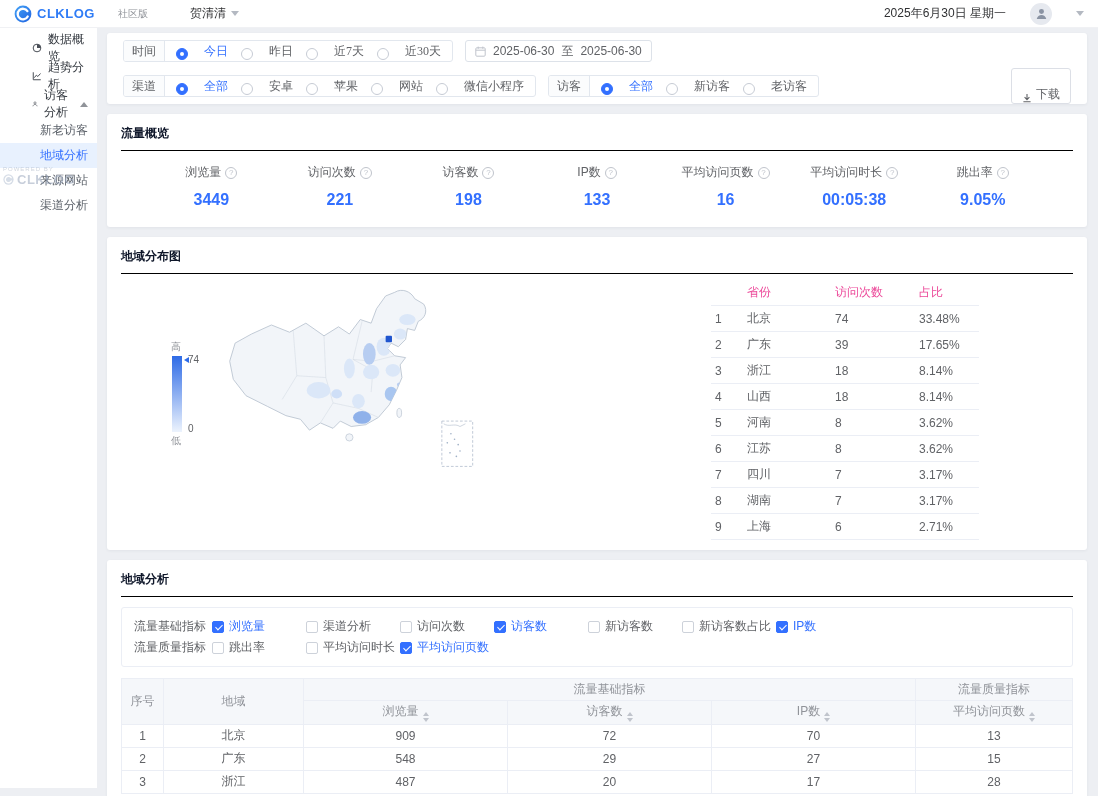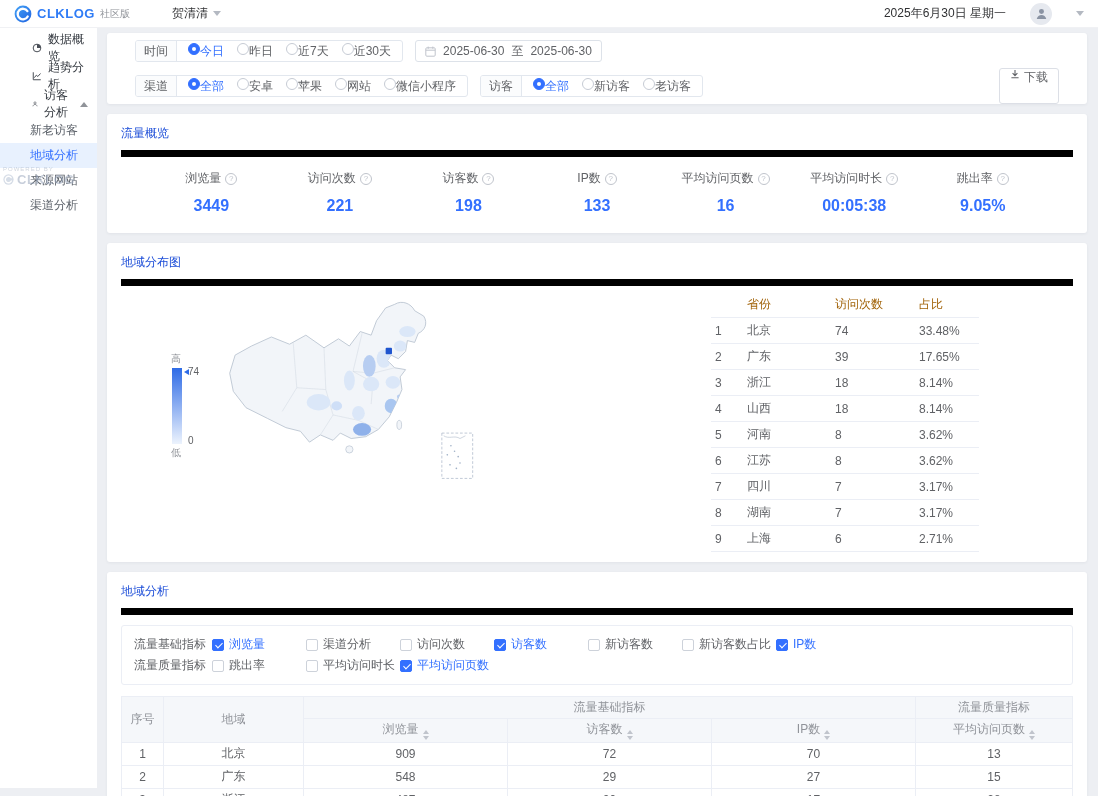--- a/index.html
+++ b/index.html
@@ -6,76 +6,76 @@
   html,body { width:1098px; height:796px; }
   body {
     position:relative; background:#edeff3; overflow:hidden;
     font-family:"Liberation Sans","DejaVu Sans",sans-serif; font-size:12px; color:#303133;
   }
   
   .header { position:absolute; top:0; left:0; width:1098px; height:28px; background:#fff;
     border-bottom:1px solid #f0f1f4; display:flex; align-items:center; padding:0 14px; z-index:30; }
   .logo { display:flex; align-items:center; gap:5px; }
   .logo-text { color:#2f7cf6; font-weight:bold; font-size:13px; letter-spacing:.5px; }
-  .edition { color:#909399; font-size:10px; margin-left:0; }
+  .edition { color:#909399; font-size:10px; margin-left:18px; }
   .project-select { display:flex; align-items:center; gap:5px; margin-left:42px; cursor:pointer; }
   .header-right { margin-left:auto; display:flex; align-items:center; gap:24px; }
   .avatar { width:22px; height:22px; border-radius:50%; background:#e6e9ef; display:flex; align-items:center; justify-content:center; cursor:pointer; }
   .caret-down { width:0; height:0; border:4px solid transparent; border-top:5px solid #b4b9c2; border-bottom:0; display:inline-block; }
   .caret-up { width:0; height:0; border:4px solid transparent; border-bottom:5px solid #909399; border-top:0; display:inline-block; }
   
   .sidebar { position:absolute; top:28px; left:0; width:97px; height:760px; background:#fff; padding-top:6px; z-index:20; }
   .side-item { height:28px; display:flex; align-items:center; gap:6px; padding:0 9px; cursor:pointer; color:#33383f;margin-left:23px; }
   .side-item .grow { flex:1; }
-  .sub-item { height:25px; display:flex; align-items:center; padding-left:30px; color:#5a6068; cursor:pointer; }
+  .sub-item { height:25px; display:flex; align-items:center; padding-left:40px; color:#5a6068; cursor:pointer; }
   .sub-item.active { background:#e8f1fe; color:#3370ff; }
   .watermark { position:absolute; left:3px; top:138px; opacity:.55; pointer-events:none; }
   .wm-small { font-size:6px; color:#a7b2c3; letter-spacing:1px; }
   .wm-brand { display:flex; align-items:center; gap:3px; color:#9aa7bd; font-weight:bold; font-size:13px; letter-spacing:.5px; }
   
   .main { position:absolute; left:107px; top:28px; width:980px; padding-top:5px; }
   .card { background:#fff; border-radius:3px; box-shadow:0 1px 3px rgba(31,45,61,.06); margin-bottom:10px; }
   
-  .filter-card { padding:6px 28px; }
+  .filter-card { padding:6px 16px; }
   .filter-row { display:flex; align-items:center; gap:12px; height:24px; }
   .filter-row + .filter-row { margin-top:11px; }
   .fgroup { display:inline-flex; align-items:stretch; border:1px solid #e2e7ee; border-radius:3px; height:22px; overflow:hidden; background:#fff; }
   .fg-label { display:flex; align-items:center; padding:0 8px; border-right:1px solid #e2e7ee; color:#606266; background:#fbfcfd; }
   .fg-opts { display:flex; align-items:center; gap:13px; padding:0 11px; }
-  .radio { display:inline-flex; align-items:flex-start; gap:0; color:#606266; cursor:pointer; white-space:nowrap; }
+  .radio { display:inline-flex; align-items:flex-end; gap:16px; color:#606266; cursor:pointer; white-space:nowrap;font-family:Liberation Serif, serif; }
   .radio .dot { width:12px; height:12px; border:1px solid #c6cbd4; border-radius:50%; background:#fff; position:relative; }
   .radio.sel { color:#3370ff; }
   .radio.sel .dot { background:#3370ff; border-color:#3370ff; }
   .radio.sel .dot::after { content:""; position:absolute; left:3px; top:3px; width:4px; height:4px; border-radius:50%; background:#fff; }
   .daterange { display:inline-flex; align-items:center; gap:7px; border:1px solid #dde2e9; border-radius:3px; height:22px; padding:0 9px; color:#606266; cursor:pointer; }
-  .download-btn { margin-left:auto; display:inline-flex; align-items:flex-start; gap:4px; border:1px solid #dcdfe6; border-radius:3px;
+  .download-btn { margin-left:auto; display:inline-flex; align-items:flex-end; gap:4px; border:1px solid #dcdfe6; border-radius:3px;
     height:36px; padding:0 10px; background:#fff; color:#606266; cursor:pointer; font-size:12px; font-family:inherit; }
   
   .card-pad { padding:8px 14px 10px; }
-  .card-title { font-weight:normal; color:#1d4ed8; padding:3px 0 8px; border-bottom:7px solid #000000; }
+  .card-title { font-weight:bold; color:#0f172a; padding:3px 0 8px; border-bottom:1px solid #000000; }
   
   .metrics { display:flex; padding:13px 26px 8px; }
   .metric { flex:1; text-align:center; }
   .m-label { color:#606266; display:flex; justify-content:center; align-items:center; gap:4px; }
   .info { width:12px; height:12px; border:1px solid #c0c4cc; border-radius:50%; color:#c0c4cc; font-size:8px; line-height:10px; text-align:center; display:inline-block; cursor:pointer; }
   .info::after { content:"?"; }
   .m-value { color:#3370ff; font-weight:bold; margin-top:10px; font-size:16px; }
   
   .map-body { display:flex; padding-top:6px; }
   .map-area { position:relative; flex:1; height:208px; }
   .china-map { position:absolute; left:96px; top:0; width:272px; height:206px; }
   .legend { position:absolute; left:46px; top:60px; width:60px; font-size:10px; color:#909399; }
   .lg-body { position:relative; height:76px; margin:2px 0; }
   .legend-bar { position:absolute; left:5px; top:0; width:10px; height:76px; background:linear-gradient(180deg,#2e6be6,#ecf3fd); }
   .lg-max { position:absolute; left:21px; top:-2px; color:#606266; }
   .lg-max::before { content:""; position:absolute; left:-7px; top:3px; border:3px solid transparent; border-right:5px solid #2e6be6; }
   .lg-min { position:absolute; left:21px; bottom:-2px; color:#606266; }
   .lg-high,.lg-low { padding-left:4px; }
   .map-table { width:268px; margin:0 94px 0 0; border-collapse:collapse; align-self:flex-start; }
-  .map-table th { color:#a16207; font-weight:normal; text-align:left; padding:4px 4px; border-bottom:1px solid #ebeef5; }
+  .map-table th { color:#ec4899; font-weight:normal; text-align:left; padding:4px 4px; border-bottom:1px solid #ebeef5; }
   .map-table td { color:#606266; padding:4px 4px; border-bottom:1px solid #ebeef5; }
   
   .mf-panel { border:1px solid #ebeef5; border-radius:3px; padding:8px 12px; margin-top:10px; }
   .mf-row { display:grid; grid-template-columns:78px repeat(7,94px); align-items:center; height:21px; }
   .mf-label { color:#606266; }
   .cb { display:inline-flex; align-items:center; gap:5px; color:#606266; cursor:pointer; white-space:nowrap; }
   .cb .box { width:12px; height:12px; border:1px solid #cdd2da; border-radius:2px; background:#fff; position:relative; }
   .cb.checked { color:#3370ff; }
   .cb.checked .box { background:#3370ff; border-color:#3370ff; }
   .cb.checked .box::after { content:""; position:absolute; left:3.5px; top:1px; width:3px; height:6px; border:solid #fff; border-width:0 1.5px 1.5px 0; transform:rotate(45deg); }

